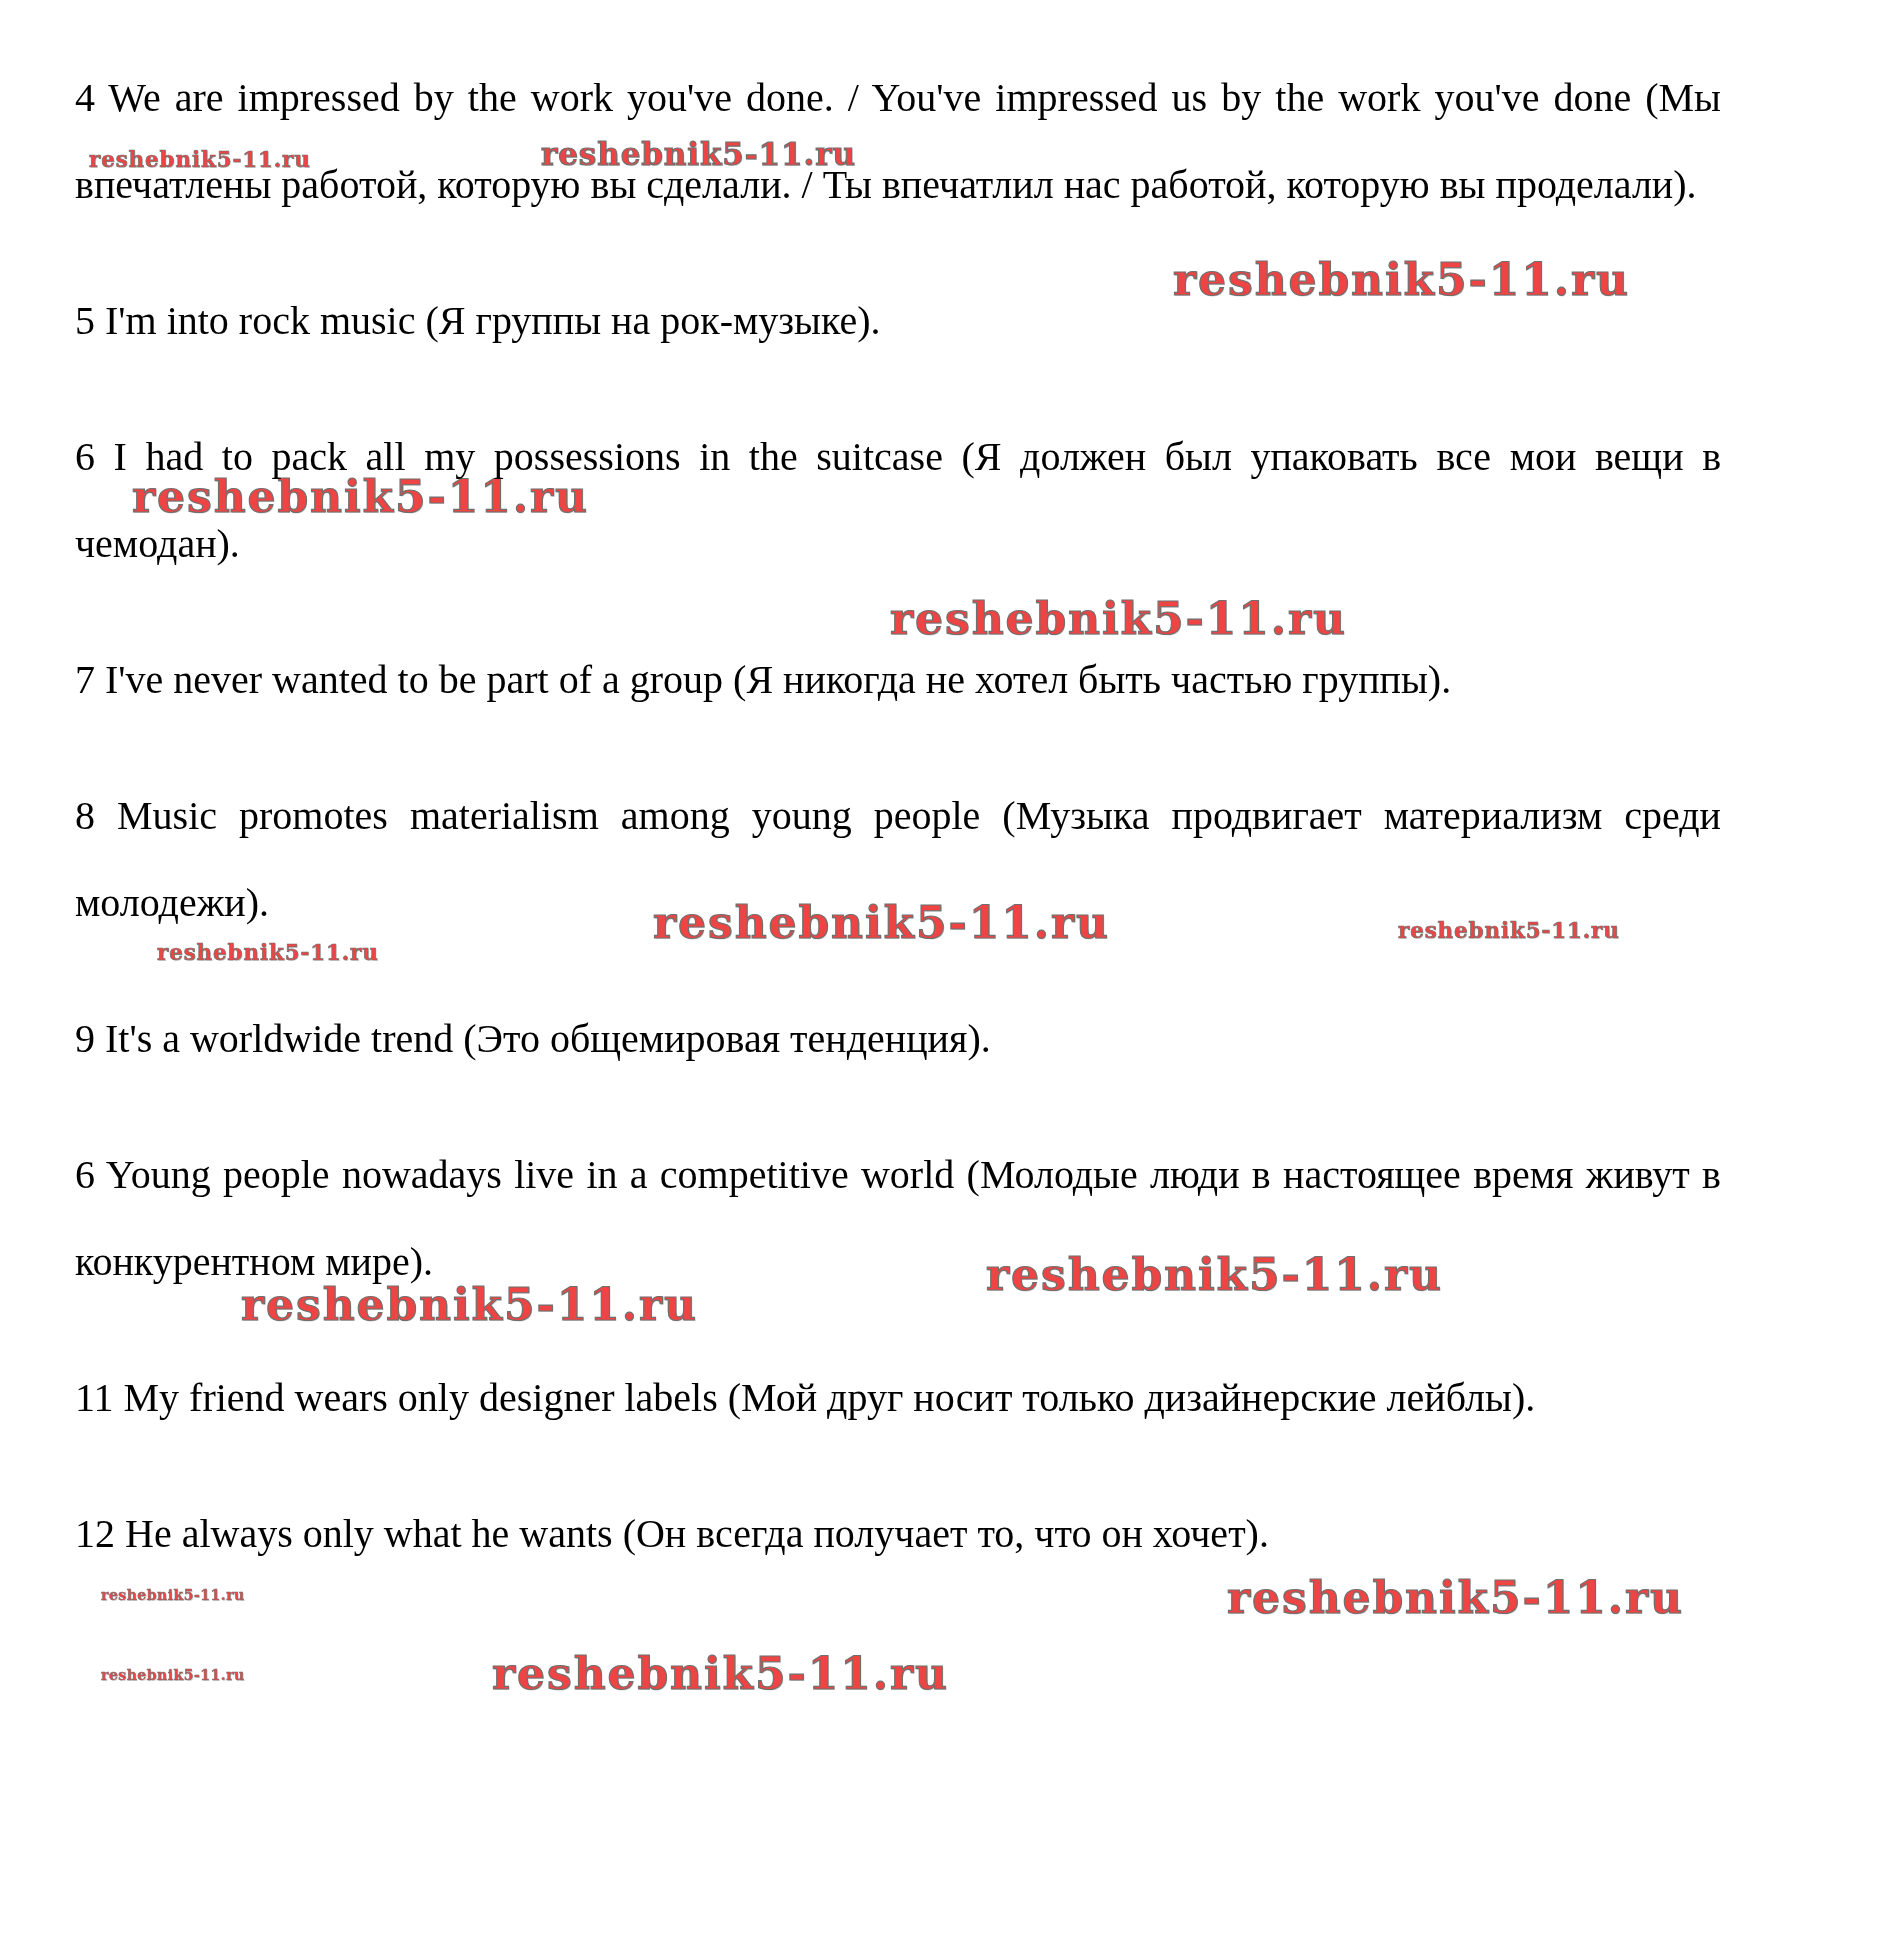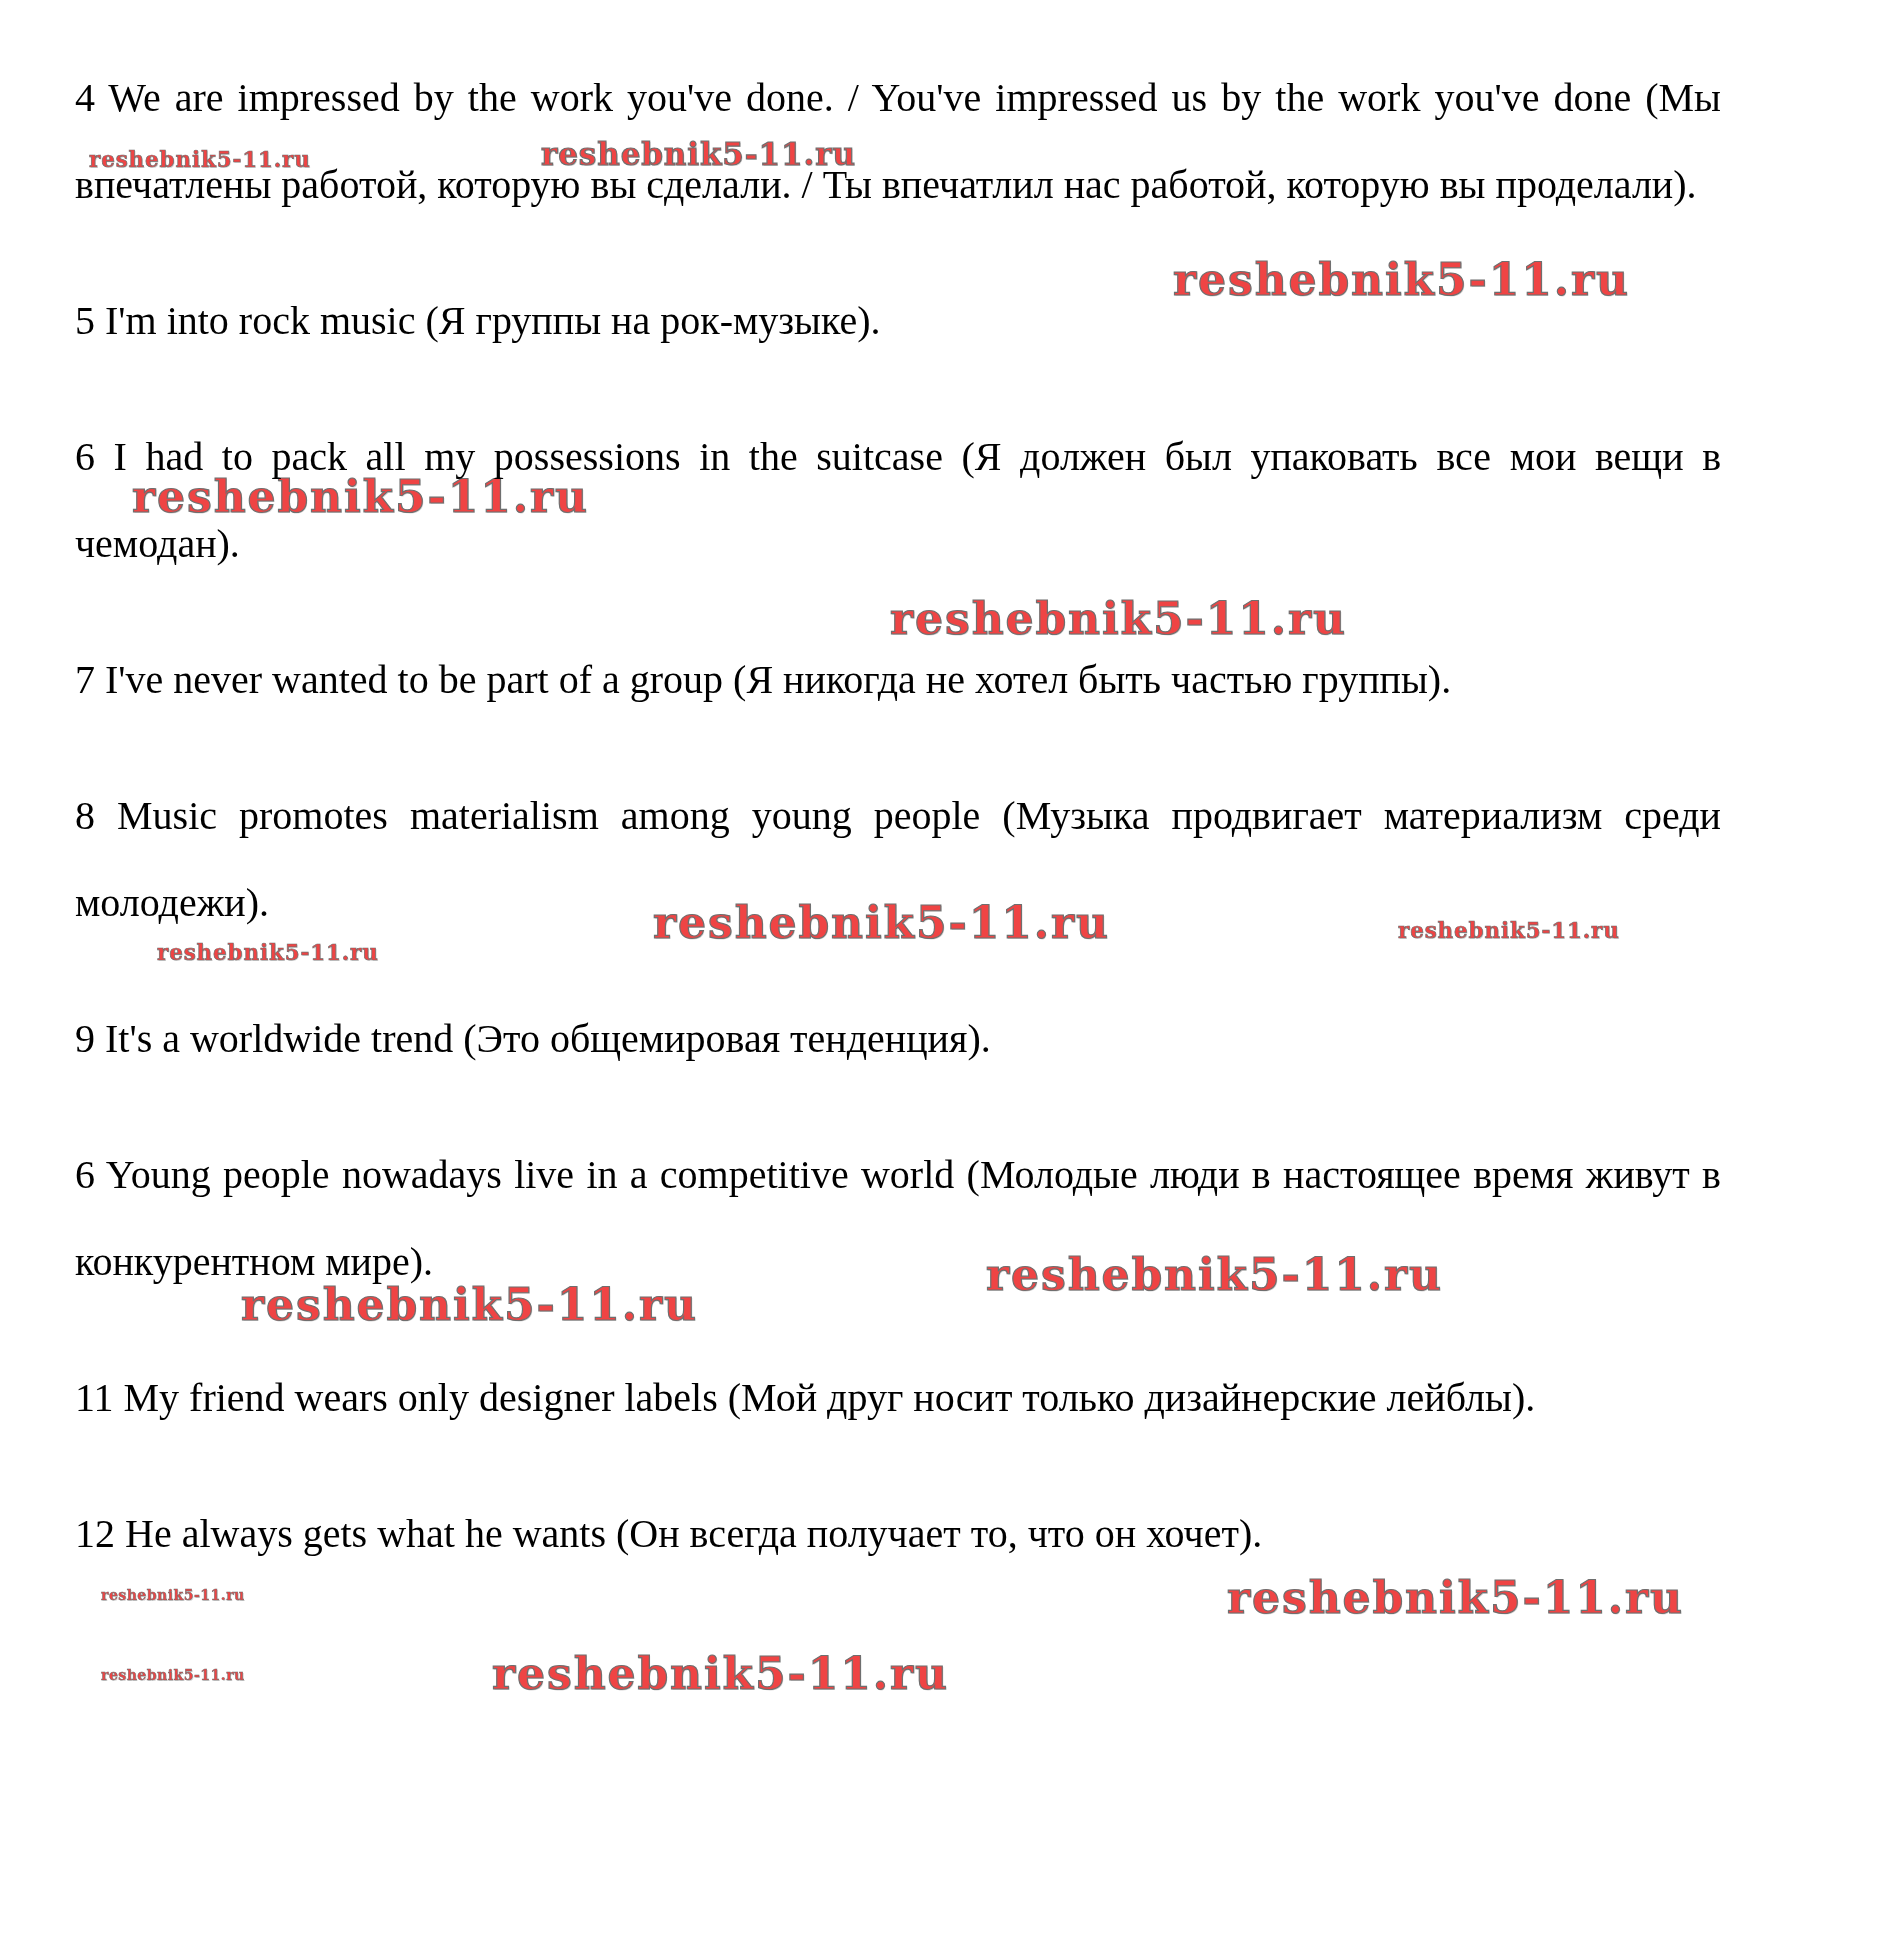--- a/index.html
+++ b/index.html
@@ -82,17 +82,17 @@
 
   <div class="text-layer">
     <p class="answer-item"><span>4</span> <span>We are impressed by the work you've done. / You've impressed us by the work you've done (Мы впечатлены работой, которую вы сделали. / Ты впечатлил нас работой, которую вы проделали).</span></p>
     <p class="answer-item"><span>5</span> <span>I'm into rock music (Я группы на рок-музыке).</span></p>
     <p class="answer-item"><span>6</span> <span>I had to pack all my possessions in the suitcase (Я должен был упаковать все мои вещи в чемодан).</span></p>
     <p class="answer-item"><span>7</span> <span>I've never wanted to be part of a group (Я никогда не хотел быть частью группы).</span></p>
     <p class="answer-item"><span>8</span> <span>Music promotes materialism among young people (Музыка продвигает материализм среди молодежи).</span></p>
     <p class="answer-item"><span>9</span> <span>It's a worldwide trend (Это общемировая тенденция).</span></p>
     <p class="answer-item"><span>6</span> <span>Young people nowadays live in a competitive world (Молодые люди в настоящее время живут в конкурентном мире).</span></p>
     <p class="answer-item"><span>11</span> <span>My friend wears only designer labels (Мой друг носит только дизайнерские лейблы).</span></p>
-    <p class="answer-item"><span>12</span> <span>He always gets what he wants (Он всегда получает то, что он хочет).</span></p>
+    <p class="answer-item"><span>12</span> <span>He always only what he wants (Он всегда получает то, что он хочет).</span></p>
   </div>
 
 </div>
 
 
 </body></html>

